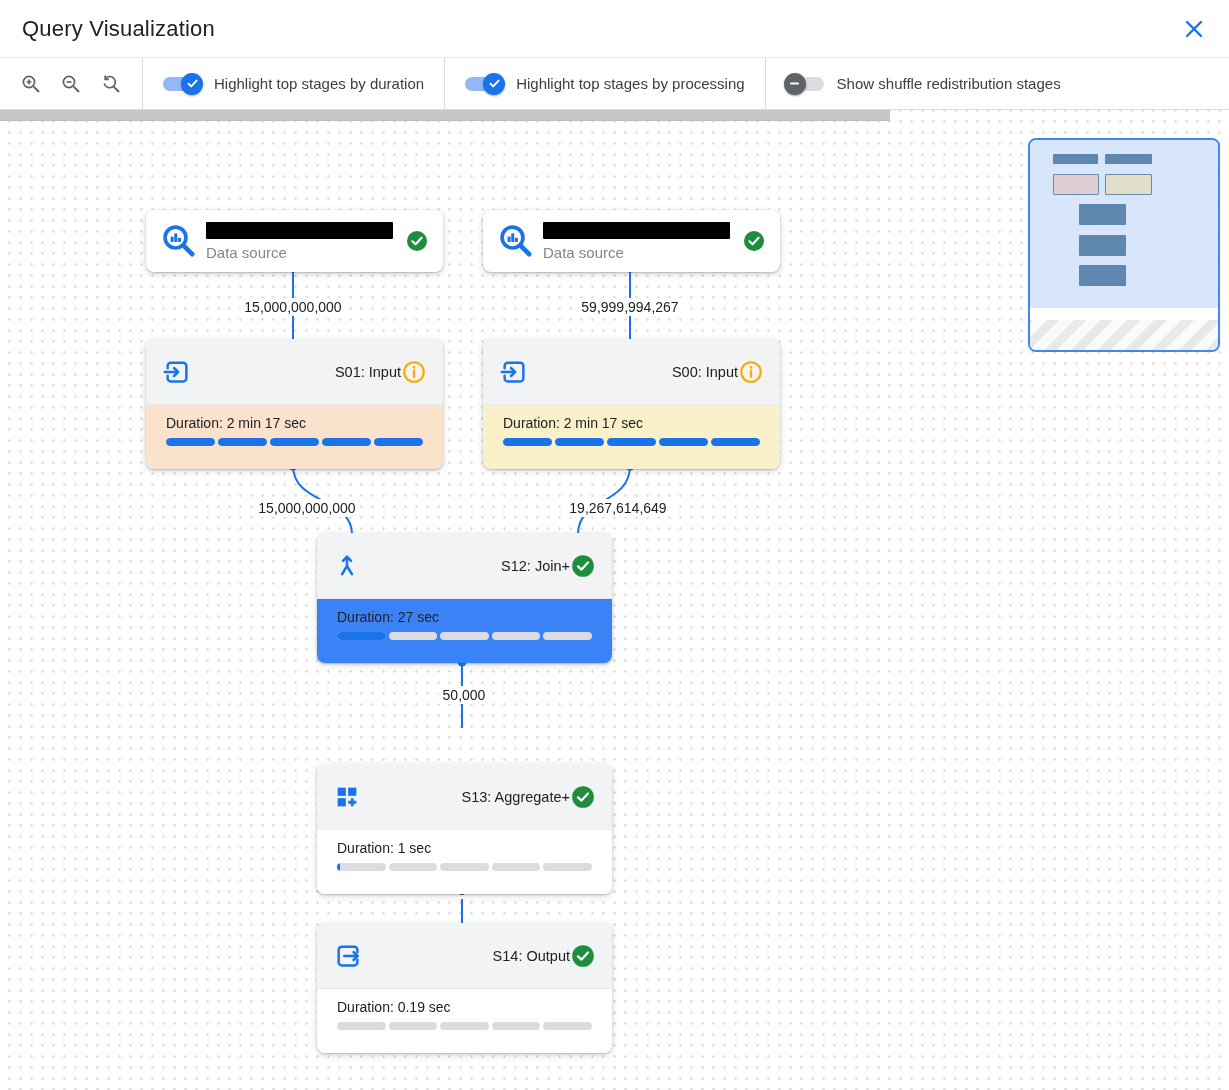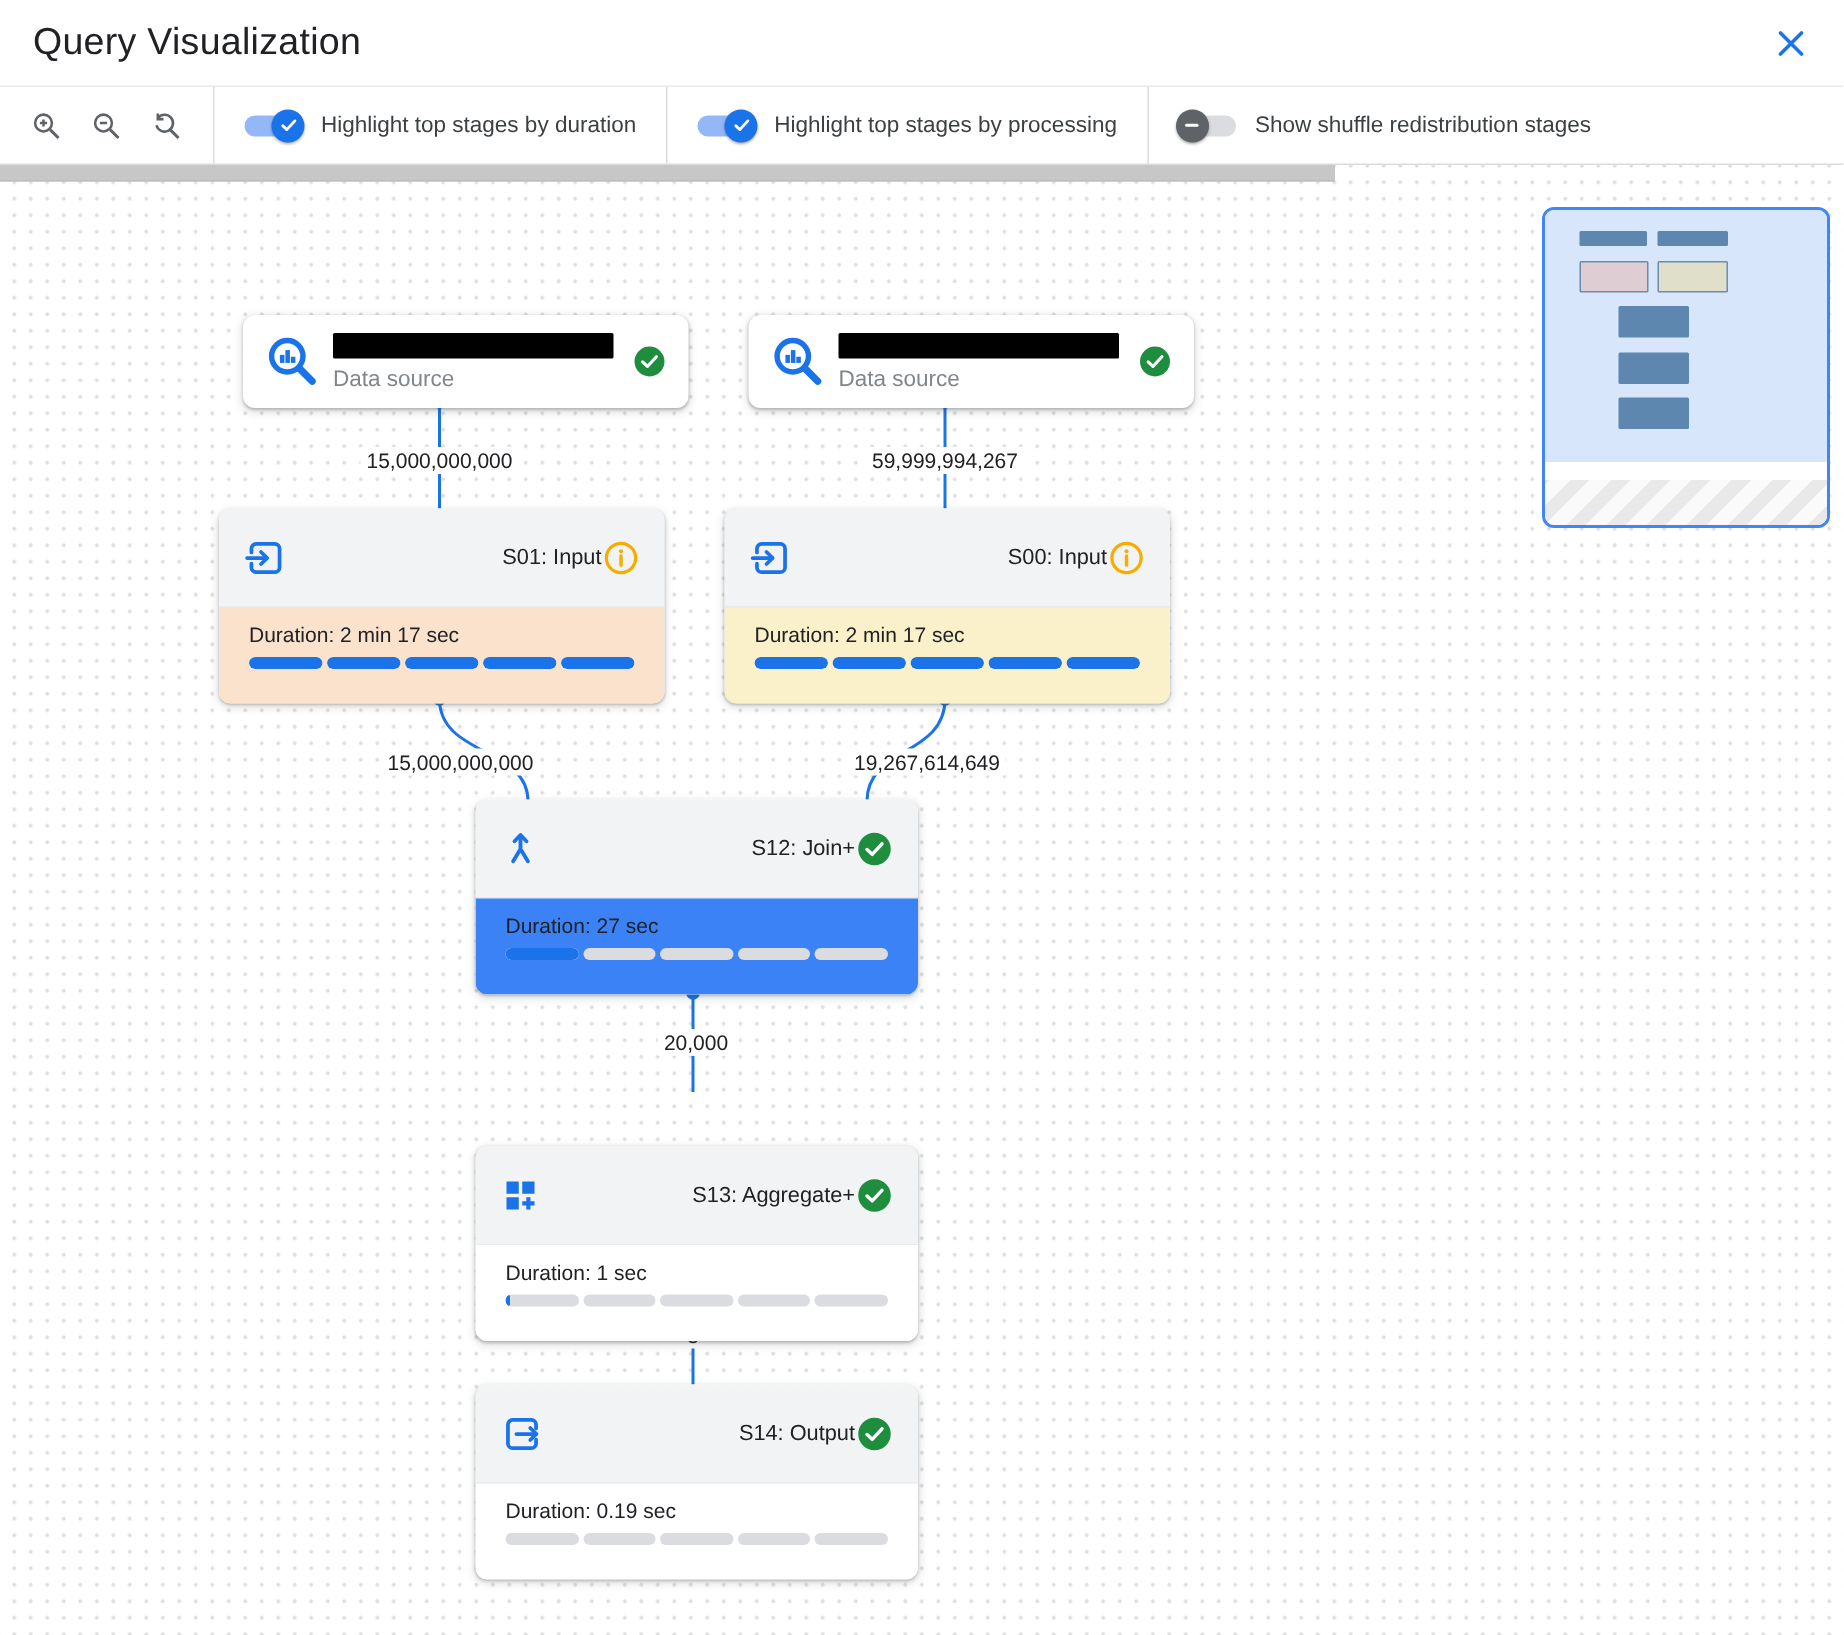--- a/index.html
+++ b/index.html
@@ -4,21 +4,21 @@
 <style>
   * { box-sizing: border-box; margin: 0; padding: 0; }
   html,body { width:1229px; height:1090px; overflow:hidden; }
   body { font-family:"Liberation Sans", sans-serif; background:#fff; color:#202124; }
 
   .dialog { position:relative; width:1229px; height:1090px; background:#fff; }
 
   
   .hdr { height:58px; display:flex; align-items:center; justify-content:space-between;
          padding:0 22px; border-bottom:1px solid #e8eaed; }
-  .hdr-title { font-size:25px; font-weight:500; letter-spacing:.2px; color:#202124; }
+  .hdr-title { font-size:22px; font-weight:500; letter-spacing:.2px; color:#202124; }
   .close-btn { width:26px; height:26px; display:flex; align-items:center; justify-content:center; cursor:pointer; }
 
   
   .tbar { height:52px; display:flex; align-items:flex-end; border-bottom:1px solid #dadce0; }
   .zoom-group { display:flex; align-items:center; gap:14px; padding:0 18px; height:100%; }
   .icon-btn { width:26px; height:26px; display:flex; align-items:center; justify-content:center; cursor:pointer; }
   .vdiv { width:1px; height:100%; background:#dadce0; }
   .toggle-group { display:flex; align-items:center; gap:13px; padding:0 20px; height:100%; }
   .tg-label { font-size:15px; font-weight:500; color:#3c4043; white-space:nowrap; }
 
@@ -41,21 +41,21 @@
 
   .edges { position:absolute; left:0; top:0; pointer-events:none; }
 
   .edge-label { position:absolute; transform:translate(-50%,-50%); background:#fff;
                 padding:1px 4px; font-size:14px; color:#202124; white-space:nowrap; }
 
   
   .node { position:absolute; background:#fff; border-radius:8px;
           box-shadow:0 1px 2px rgba(60,64,67,.3), 0 2px 6px 1px rgba(60,64,67,.15);
           overflow:hidden; cursor:pointer; }
-  .ds-node { height:62px; width:297px; display:flex; align-items:center; padding:0 14px;margin-left:16px; }
+  .ds-node { height:62px; width:297px; display:flex; align-items:center; padding:0 14px; }
   .ds-mid { flex:1; margin-left:8px; margin-right:8px; }
   .redacted { width:187px; height:17px; background:#000; border-radius:1px; margin-bottom:5px; }
   .ds-label { font-size:15px; color:#80868b; }
 
   .stage-head { height:65px; background:#f1f3f4; display:flex; align-items:center; padding:0 16px; }
   .stage-title { flex:1; margin-left:14px; font-size:14.5px; font-weight:500; color:#202124;text-align:right; }
   .stage-body { height:65px; padding:10px 20px 0 20px; border-top:1px solid #e8eaed; }
   .dur-label { font-size:14px; font-weight:500; color:#202124; }
   .pbar { display:flex; gap:3px; margin-top:7px; }
   .pseg { flex:1; height:8px; border-radius:4px; background:#dadce0; overflow:hidden; }
@@ -169,21 +169,21 @@
           <circle cx="630" cy="356" r="4.5"></circle>
         <circle cx="462" cy="552" r="4.5"></circle>
           <circle cx="462" cy="748" r="4.5"></circle>
       </g>
     </svg>
 
     <div class="edge-label" style="left:293px; top:197px;">15,000,000,000</div>
     <div class="edge-label" style="left:630px; top:197px;">59,999,994,267</div>
     <div class="edge-label" style="left:307px; top:398px;">15,000,000,000</div>
     <div class="edge-label" style="left:618px; top:398px;">19,267,614,649</div>
-    <div class="edge-label" style="left:464px; top:585px;">20,000</div>
+    <div class="edge-label" style="left:464px; top:585px;">50,000</div>
     <div class="edge-label" style="left:462px; top:780px;">5</div>
 
     <div class="node ds-node" style="left:146px; top:100px;">
       <svg width="38" height="38" viewBox="0 0 24 24" fill="none">
         <circle cx="9.8" cy="9.8" r="6.6" stroke="#1a73e8" stroke-width="2.3"></circle>
         <path d="M14.9 14.9 L20.3 20.3" stroke="#1a73e8" stroke-width="3" stroke-linecap="round"></path>
         <rect x="6.7" y="9.2" width="1.9" height="3.4" fill="#1a73e8"></rect>
         <rect x="9" y="7.2" width="1.9" height="5.4" fill="#1a73e8"></rect>
         <rect x="11.3" y="10" width="1.9" height="2.6" fill="#1a73e8"></rect>
       </svg>

